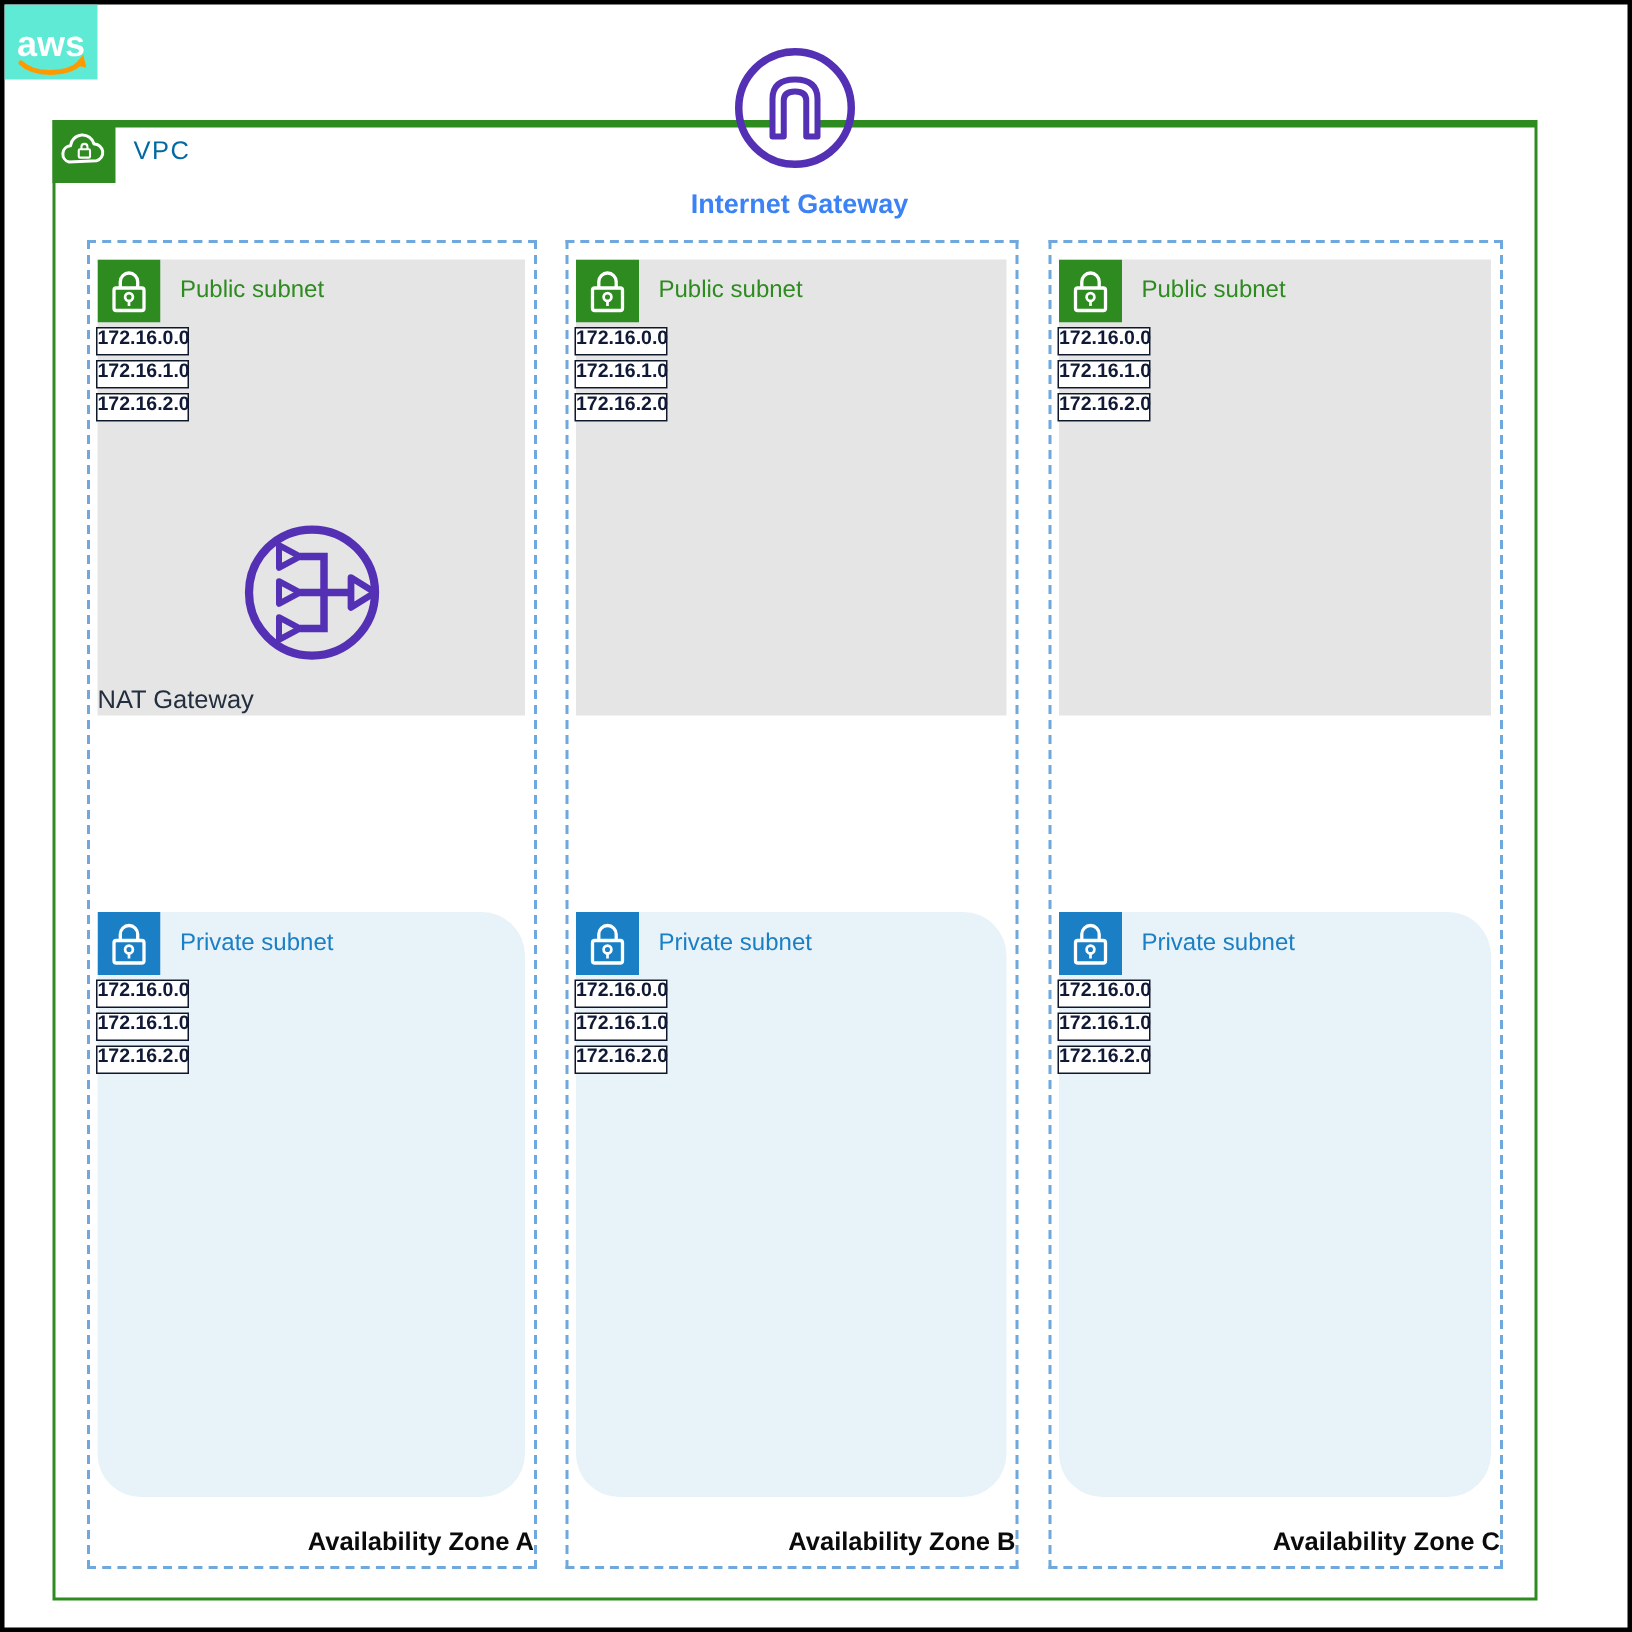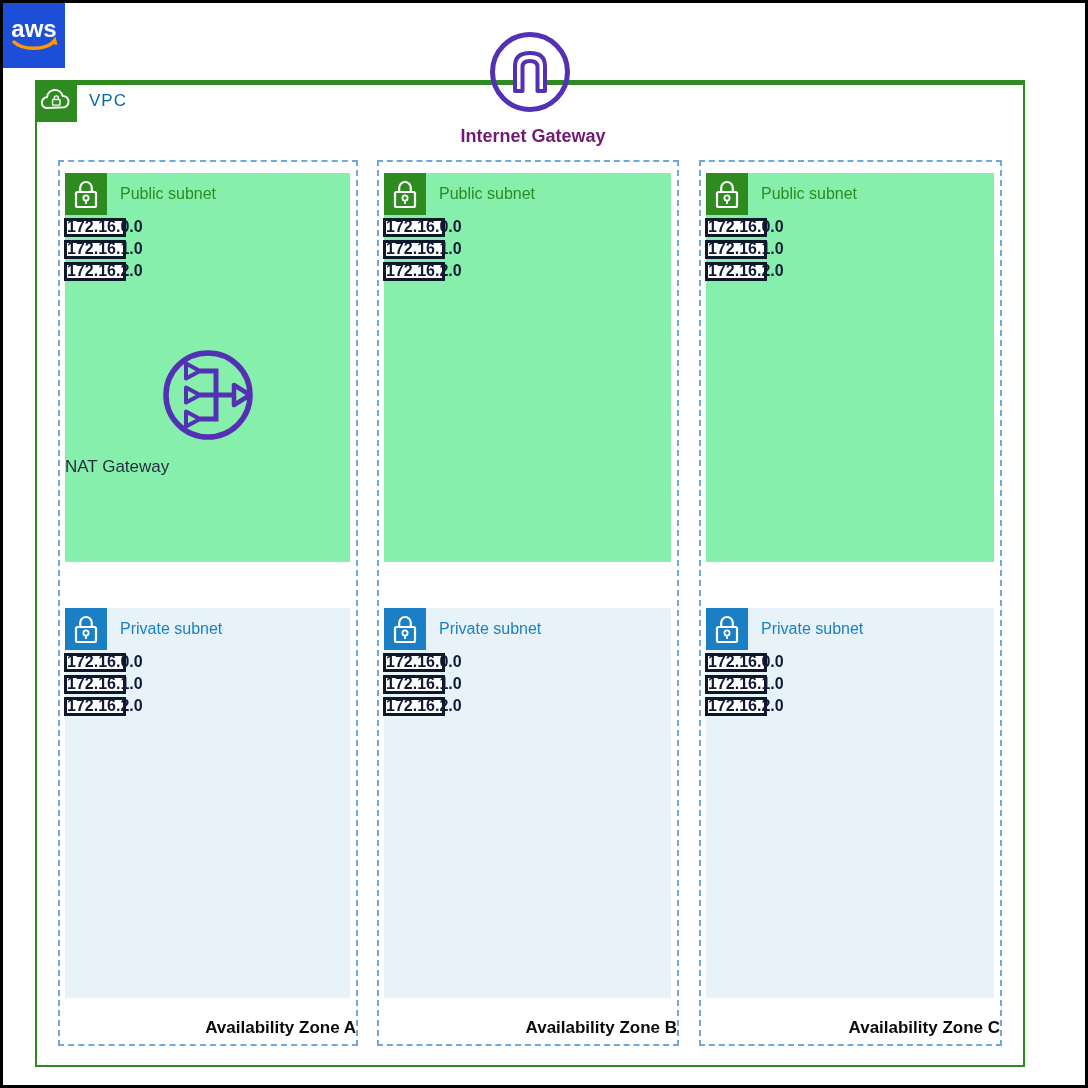--- a/index.html
+++ b/index.html
@@ -4,59 +4,59 @@
 <style>
   html,body{margin:0;padding:0;background:#fff;}
   .page{
     position:relative;width:1088px;height:1088px;box-sizing:border-box;
     border:3px solid #000;background:#fff;overflow:hidden;
     font-family:"Liberation Sans", sans-serif;
   }
   .abs{position:absolute;}
 
   
-  .aws-logo{left:0;top:0;width:62px;height:65px;background:#1d4ed8;}
+  .aws-logo{left:0;top:0;width:62px;height:50px;background:#5eead4;}
 
   
   .vpc-box{
     left:32px;top:77px;width:990px;height:987px;box-sizing:border-box;
     border:2px solid #2E8B20;border-top:5px solid #2E8B20;background:transparent;
   }
   .vpc-tab{left:32px;top:77px;width:42px;height:42px;background:#2E8B20;z-index:3;}
   .vpc-label{left:86px;top:88px;font-size:17px;color:#0369a1;letter-spacing:1px;z-index:3;}
 
   
   .igw-icon{left:485px;top:27px;width:84px;height:84px;z-index:4;}
-  .igw-label{left:427px;top:123px;width:206px;text-align:center;font-size:18px;font-weight:bold;color:#701a75;z-index:4;}
+  .igw-label{left:427px;top:123px;width:206px;text-align:center;font-size:18px;font-weight:bold;color:#3b82f6;z-index:4;}
 
   
   .az{
     top:157px;height:886px;box-sizing:border-box;
     border:2px dashed #6FA8DC;background:transparent;
   }
   .az-a{left:55px;width:300px;}
   .az-b{left:374px;width:302px;}
   .az-c{left:696px;width:303px;}
   .az-label{left:0;right:0;bottom:6px;text-align:right;font-size:17px;font-weight:bold;color:#0B0B0B;}
 
   
   .subnet{left:5px;right:6px;position:absolute;}
-  .subnet.pub{top:11px;height:389px;background:#86efac;padding-left:44px;}
-  .subnet.prv{top:446px;height:390px;background:#E8F2F9;}
+  .subnet.pub{top:11px;height:304px;background:#e5e5e5;padding-left:44px;}
+  .subnet.prv{top:446px;height:390px;background:#E8F2F9;border-radius:29px;}
   .sub-icon{left:0;top:0;width:42px;height:42px;}
   .sub-label{left:55px;top:0;height:42px;line-height:42px;font-size:16px;}
   .pub .sub-label{color:#2E8B20;}
   .prv .sub-label{color:#1A7FC4;}
 
   
   .cidr-stack{left:-1px;top:45px;}
   .cidr{
     width:62px;height:19px;box-sizing:border-box;margin-bottom:3px;
-    border:3px solid #0f172a;background:#fff;color:#101936;
-    font-size:16px;font-weight:bold;line-height:12.5px;text-align:center;
+    border:1px solid #0f172a;background:#fff;color:#101936;
+    font-size:13px;font-weight:bold;line-height:12.5px;text-align:center;
   }
 
   
   .nat-icon{left:50%;margin-left:-48px;top:174px;width:96px;height:96px;}
   .nat-label{left:0;right:0;top:284px;font-size:17px;color:#232F3E;}
 </style>
 </head>
 <body>
 
 <div class="page">

